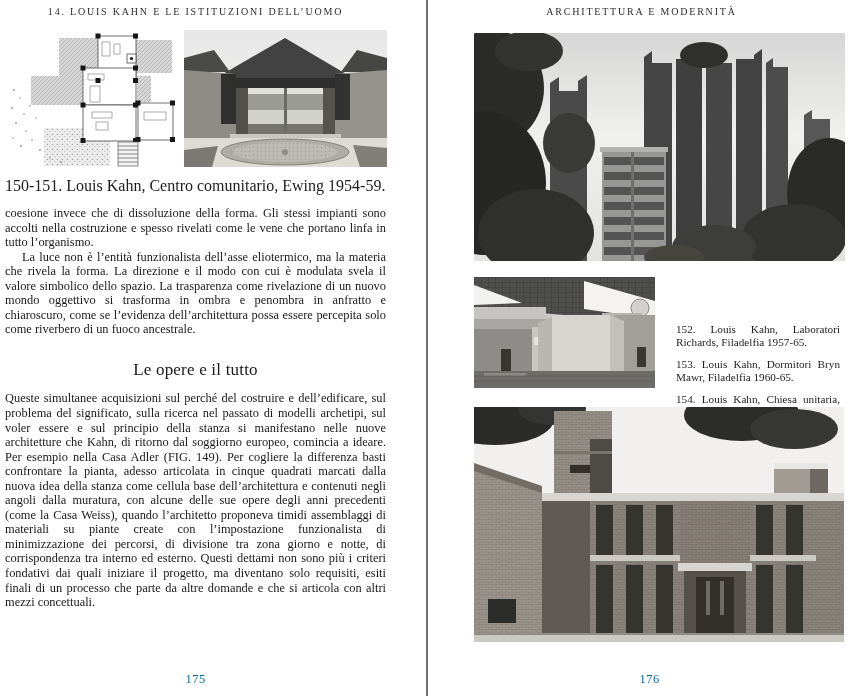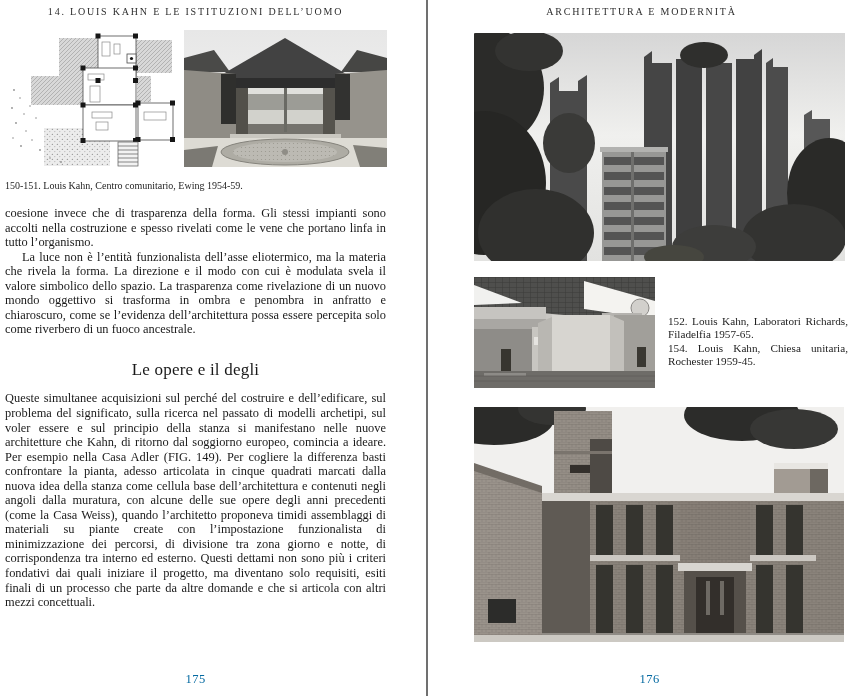--- a/index.html
+++ b/index.html
@@ -13,30 +13,30 @@
                 text-align:center;white-space:nowrap;}
   .left .running-head{left:5px;width:381px;top:6px;}
   .right .running-head{left:0;width:425px;top:6px;}
   svg.fig{position:absolute;display:block;}
   #fig-plan{left:6px;top:28px;}
   #fig-ewing{left:184px;top:30px;}
   #fig-richards{left:45px;top:33px;}
   #fig-interior{left:45px;top:277px;}
   #fig-church{left:45px;top:407px;}
   .caption{position:absolute;left:5px;top:179px;width:382px;
-           font-size:10px;line-height:13.5px;color:#1d1d1d;}
+           font-size:16px;line-height:13.5px;color:#1d1d1d;}
   .body-text{position:absolute;left:5px;top:206px;width:381px;
              font-size:12.4px;line-height:14.55px;text-align:justify;color:#191919;}
   .body-text p{margin:0;}
   .ind{text-indent:17px;}
   .section-heading{font-size:17px;font-weight:normal;text-align:center;
                    margin:26px 0 14px;letter-spacing:.2px;text-indent:0;}
   .cap-col{position:absolute;left:239px;top:315px;width:180px;
            font-size:11.2px;line-height:13.4px;text-align:justify;color:#1d1d1d;}
-  .cap-col p{margin:0;}
+  .cap-col p{margin:8px;}
   .folio{position:absolute;top:672px;font-size:12.5px;letter-spacing:.5px;
          text-align:center;color:#0369a1;}
   .left .folio{left:5px;width:381px;}
   .right .folio{left:8px;width:425px;}
 </style>
 </head>
 <body>
 
 <div id="canvas">
 
@@ -157,23 +157,23 @@
         <ellipse cx="101" cy="122" rx="52" ry="10" fill="url(#ew-dt)"></ellipse>
         <circle cx="101" cy="122" r="3" fill="#8f8d86"></circle>
         <polygon points="0,120 34,116 28,137 0,137" fill="#7b7973"></polygon>
         <polygon points="203,118 169,115 176,137 203,137" fill="#817f78"></polygon>
       </g>
     </svg>
 
     <div class="caption">150-151.  Louis Kahn, Centro comunitario, Ewing 1954-59.</div>
 
     <div class="body-text">
-      <p>coesione invece che di trasparenza della forma. Gli stessi impianti sono accolti nella costruzione e spesso rivelati come le vene che portano linfa in tutto l’organismo.</p>
+      <p>coesione invece che di dissoluzione della forma. Gli stessi impianti sono accolti nella costruzione e spesso rivelati come le vene che portano linfa in tutto l’organismo.</p>
       <p class="ind">La luce non è l’entità funzionalista dell’asse eliotermico, ma la materia che rivela la forma. La direzione e il modo con cui è modulata svela il valore simbolico dello spazio. La trasparenza come rivelazione di un nuovo mondo oggettivo si trasforma in ombra e penombra in anfratto e chiaroscuro, come se l’evidenza dell’architettura possa essere percepita solo come riverbero di un fuoco ancestrale.</p>
-      <h2 class="section-heading">Le opere e il degli</h2>
+      <h2 class="section-heading">Le opere e il tutto</h2>
       <p>Queste simultanee acquisizioni sul perché del costruire e dell’edificare, sul problema del significato, sulla ricerca nel passato di modelli archetipi, sul voler essere e sul principio della stanza si manifestano nelle nuove architetture che Kahn, di ritorno dal soggiorno europeo, comincia a ideare. Per esempio nella Casa Adler (FIG. 149). Per cogliere la differenza basti confrontare la pianta, adesso articolata in cinque quadrati marcati dalla nuova idea della stanza come cellula base dell’architettura e contenuti negli angoli dalla muratura, con alcune delle sue opere degli anni precedenti (come la Casa Weiss), quando l’architetto proponeva timidi assemblaggi di materiali su piante create con l’impostazione funzionalista di minimizzazione dei percorsi, di divisione tra zona giorno e notte, di corrispondenza tra interno ed esterno. Questi dettami non sono più i criteri fondativi dai quali iniziare il progetto, ma diventano solo requisiti, esiti finali di un processo che parte da altre domande e che si articola con altri mezzi concettuali.</p>
     </div>
 
     <div class="folio">175</div>
   </div>
 
   <div class="gutter"></div>
 
   <div class="page right">
 
@@ -279,20 +279,21 @@
       </g>
       <g>
         <rect x="0" y="94" width="181" height="17" fill="#6e6c68"></rect>
         <path d="M0,99 H181 M0,104 H181" stroke="#605e5a" stroke-width="0.8"></path>
         <rect x="10" y="96" width="42" height="2.5" fill="#8d8b87"></rect>
       </g>
     </svg>
 
     <div class="cap-col">
       <p>152.  Louis Kahn, Laboratori Richards, Filadelfia 1957-65.</p>
+      <p>153.  Louis Kahn, Dormitori Bryn Mawr, Filadelfia 1960-65.</p>
       <p>154.  Louis Kahn, Chiesa unitaria, Rochester 1959-45.</p>
     </div>
 
     <svg id="fig-church" class="fig" width="370" height="235" viewBox="0 0 370 235">
       <defs>
         <pattern id="chu-brk" width="10" height="5" patternUnits="userSpaceOnUse">
           <path d="M0,0 H10 M0,2.5 H10 M5,0 V2.5 M2,2.5 V5 M8,2.5 V5" stroke="#00000018" stroke-width="0.8"></path>
         </pattern>
       </defs>
       <rect width="370" height="235" fill="#f1f0ee"></rect>

